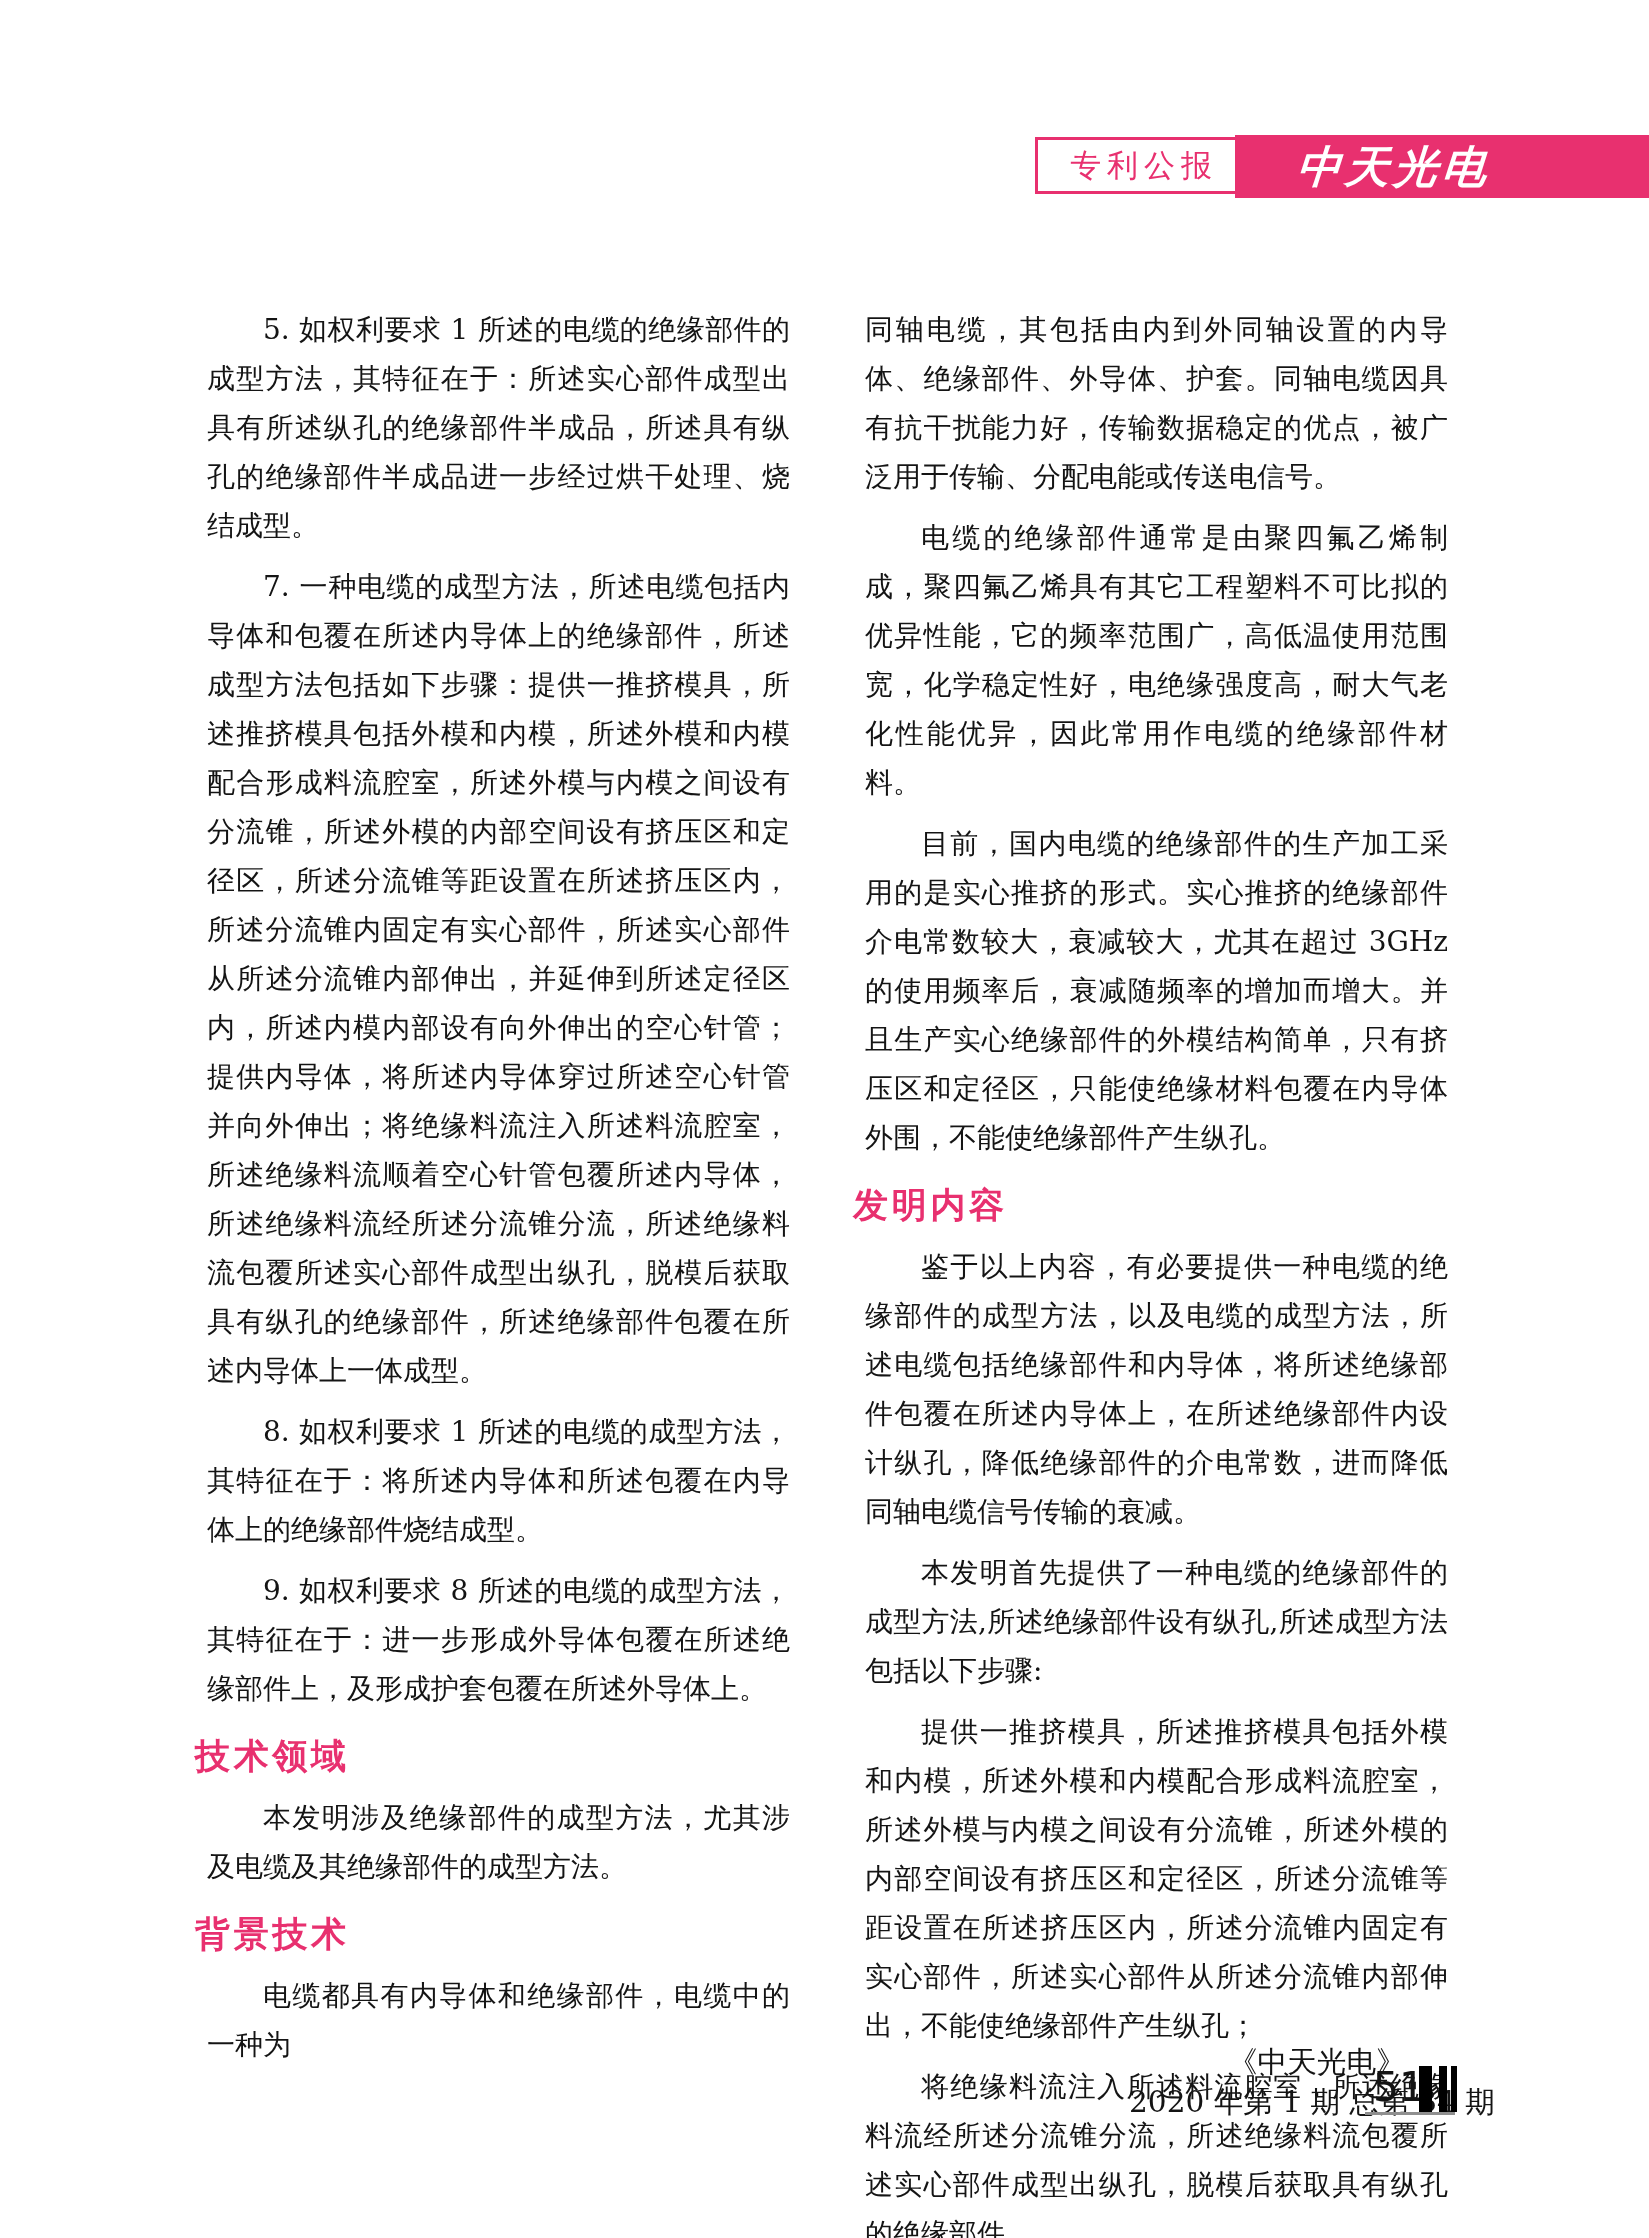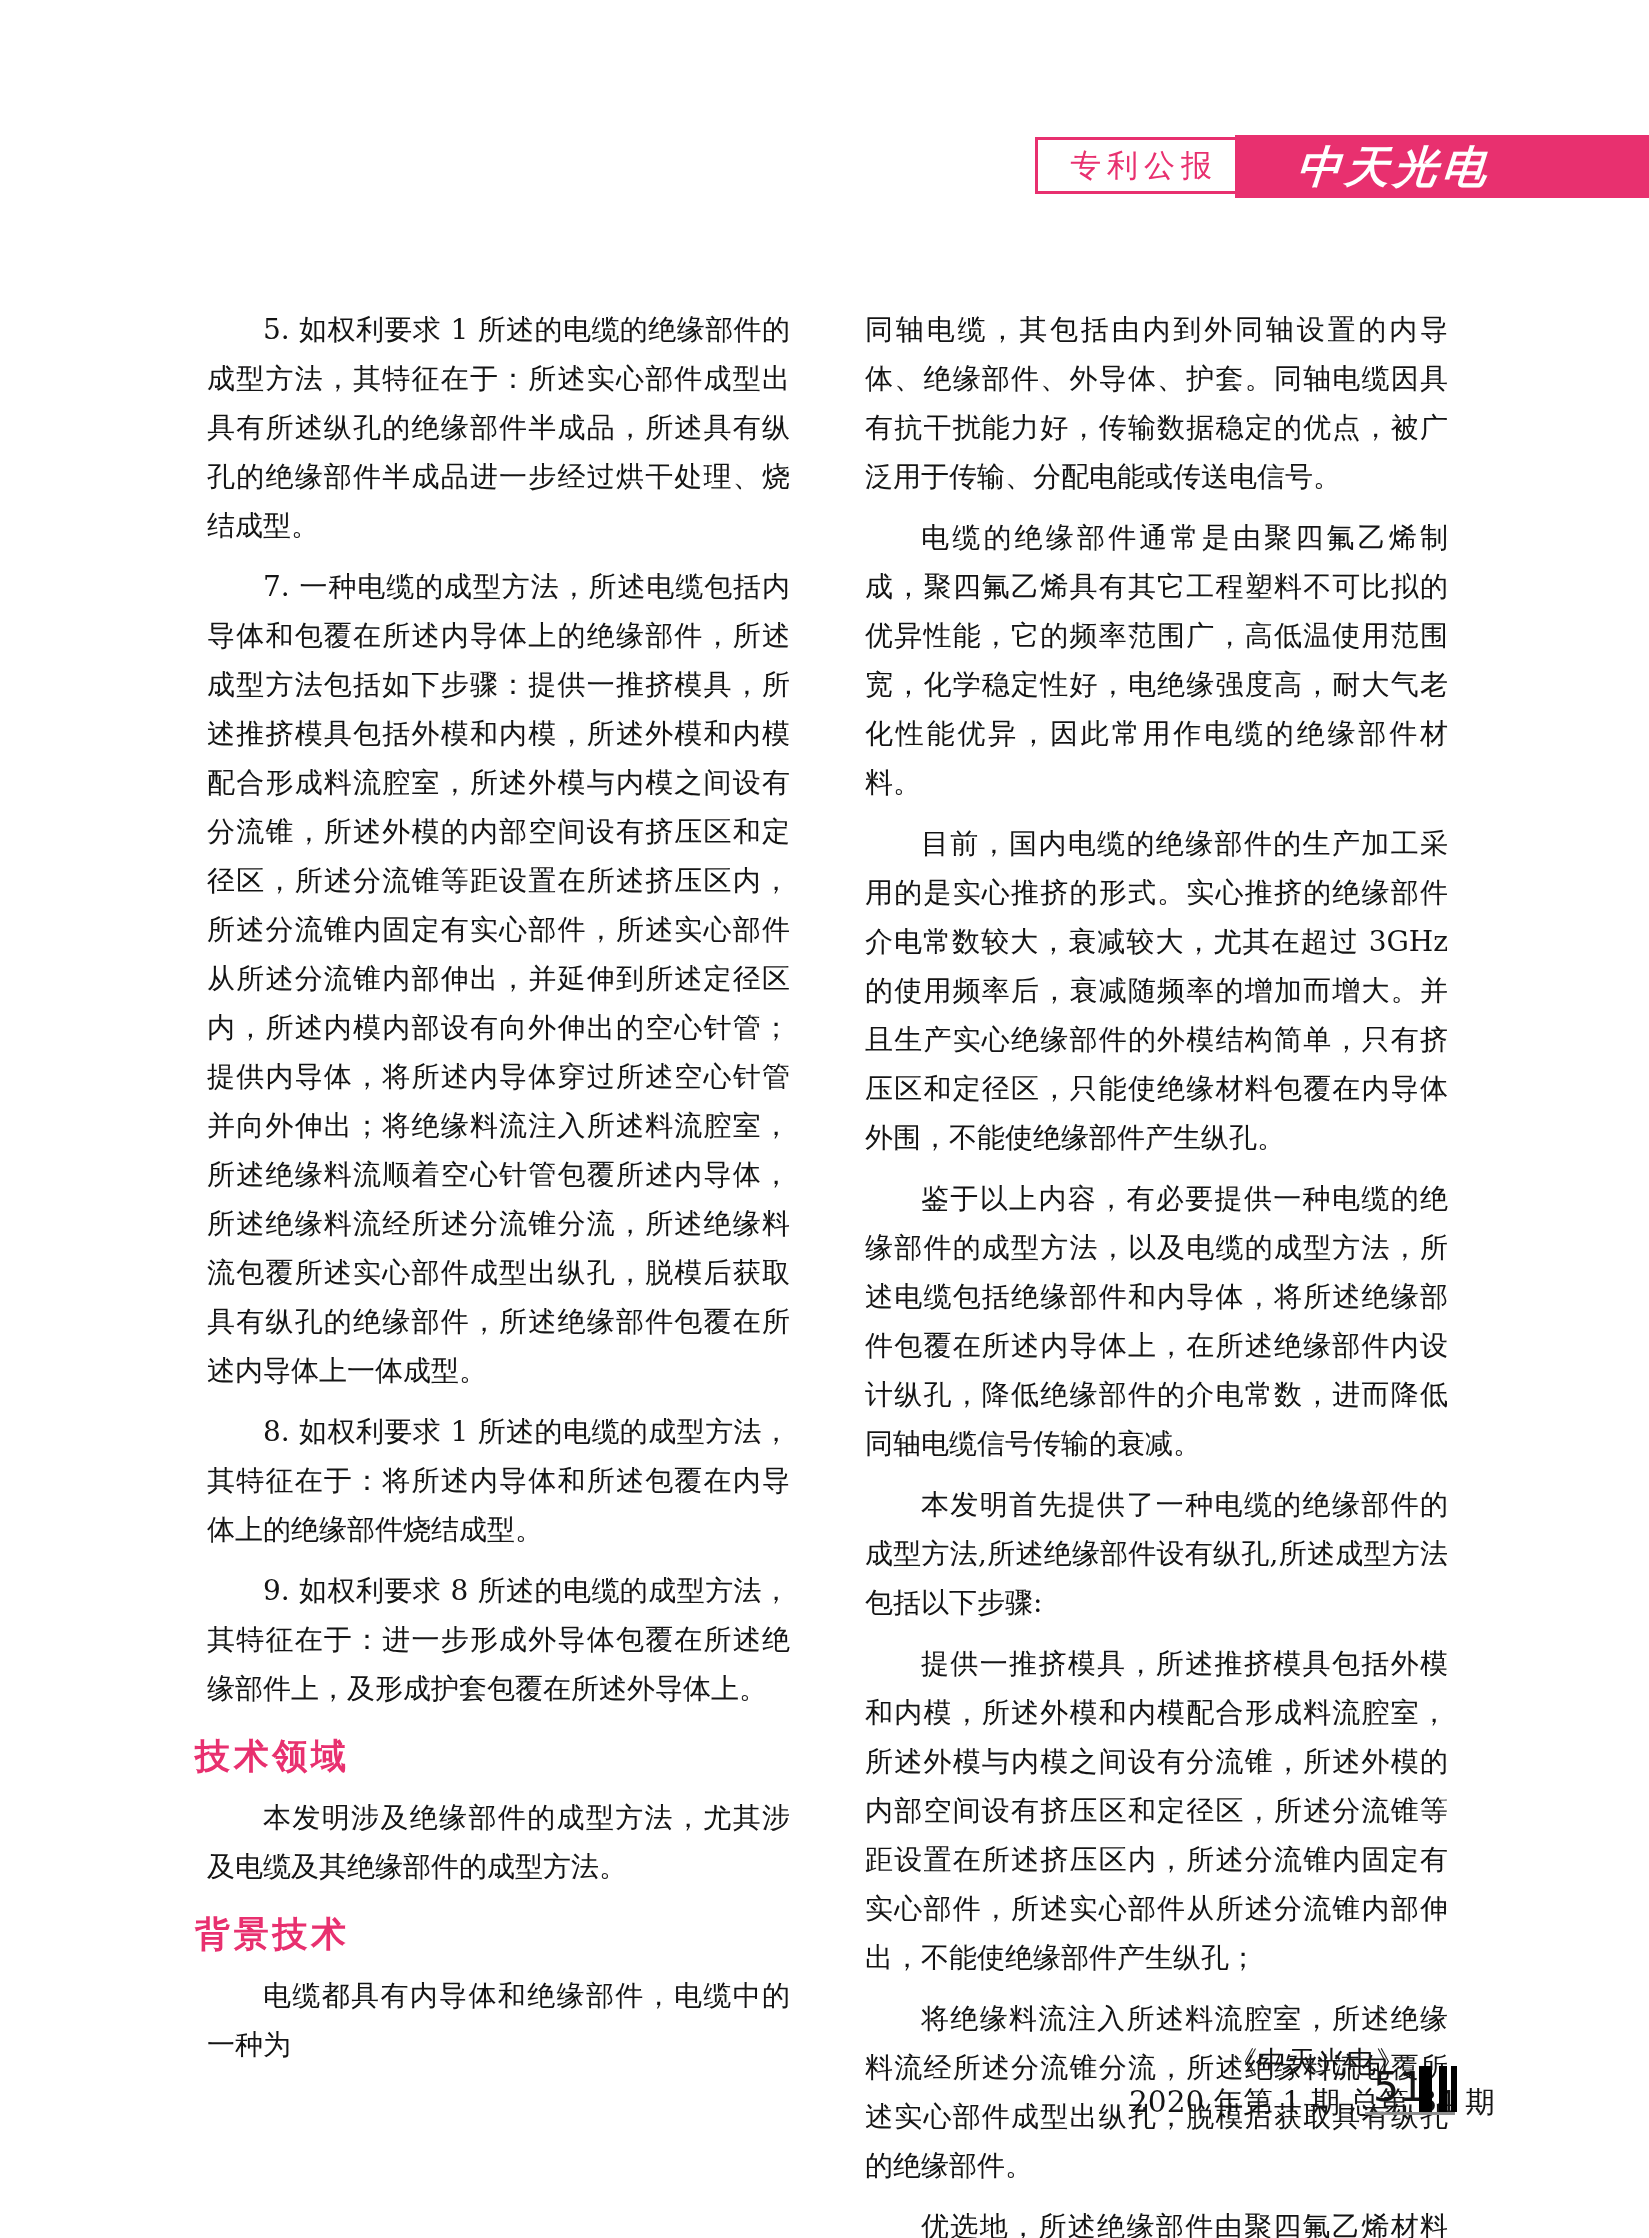--- a/index.html
+++ b/index.html
@@ -97,20 +97,21 @@
     <div class="sec-heading">技术领域</div>
     <p>本发明涉及绝缘部件的成型方法，尤其涉及电缆及其绝缘部件的成型方法。</p>
     <div class="sec-heading">背景技术</div>
     <p>电缆都具有内导体和绝缘部件，电缆中的一种为</p>
   </div>
 
   <div class="col col-right">
     <p class="noindent">同轴电缆，其包括由内到外同轴设置的内导体、绝缘部件、外导体、护套。同轴电缆因具有抗干扰能力好，传输数据稳定的优点，被广泛用于传输、分配电能或传送电信号。</p>
     <p>电缆的绝缘部件通常是由聚四氟乙烯制成，聚四氟乙烯具有其它工程塑料不可比拟的优异性能，它的频率范围广，高低温使用范围宽，化学稳定性好，电绝缘强度高，耐大气老化性能优异，因此常用作电缆的绝缘部件材料。</p>
     <p>目前，国内电缆的绝缘部件的生产加工采用的是实心推挤的形式。实心推挤的绝缘部件介电常数较大，衰减较大，尤其在超过 3GHz 的使用频率后，衰减随频率的增加而增大。并且生产实心绝缘部件的外模结构简单，只有挤压区和定径区，只能使绝缘材料包覆在内导体外围，不能使绝缘部件产生纵孔。</p>
+    <div class="sec-heading">发明内容</div>
     <p>鉴于以上内容，有必要提供一种电缆的绝缘部件的成型方法，以及电缆的成型方法，所述电缆包括绝缘部件和内导体，将所述绝缘部件包覆在所述内导体上，在所述绝缘部件内设计纵孔，降低绝缘部件的介电常数，进而降低同轴电缆信号传输的衰减。</p>
     <p>本发明首先提供了一种电缆的绝缘部件的成型方法,所述绝缘部件设有纵孔,所述成型方法包括以下步骤:</p>
     <p>提供一推挤模具，所述推挤模具包括外模和内模，所述外模和内模配合形成料流腔室，所述外模与内模之间设有分流锥，所述外模的内部空间设有挤压区和定径区，所述分流锥等距设置在所述挤压区内，所述分流锥内固定有实心部件，所述实心部件从所述分流锥内部伸出，不能使绝缘部件产生纵孔；</p>
     <p>将绝缘料流注入所述料流腔室，所述绝缘料流经所述分流锥分流，所述绝缘料流包覆所述实心部件成型出纵孔，脱模后获取具有纵孔的绝缘部件。</p>
     <p>优选地，所述绝缘部件由聚四氟乙烯材料制成。</p>
   </div>
 
   <div class="footer-journal">《中天光电》</div>
   <div class="footer-issue">2020 年第 1 期 总第 34 期</div>
   <div class="page-number">51</div>

